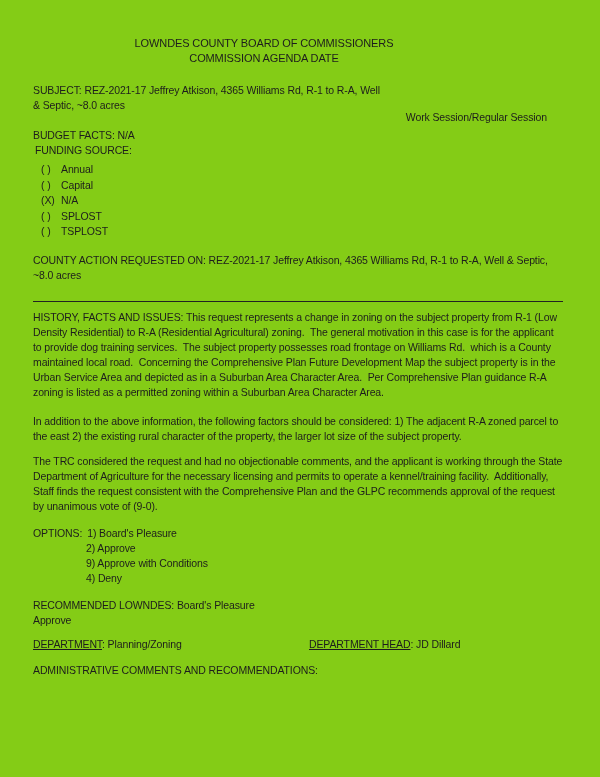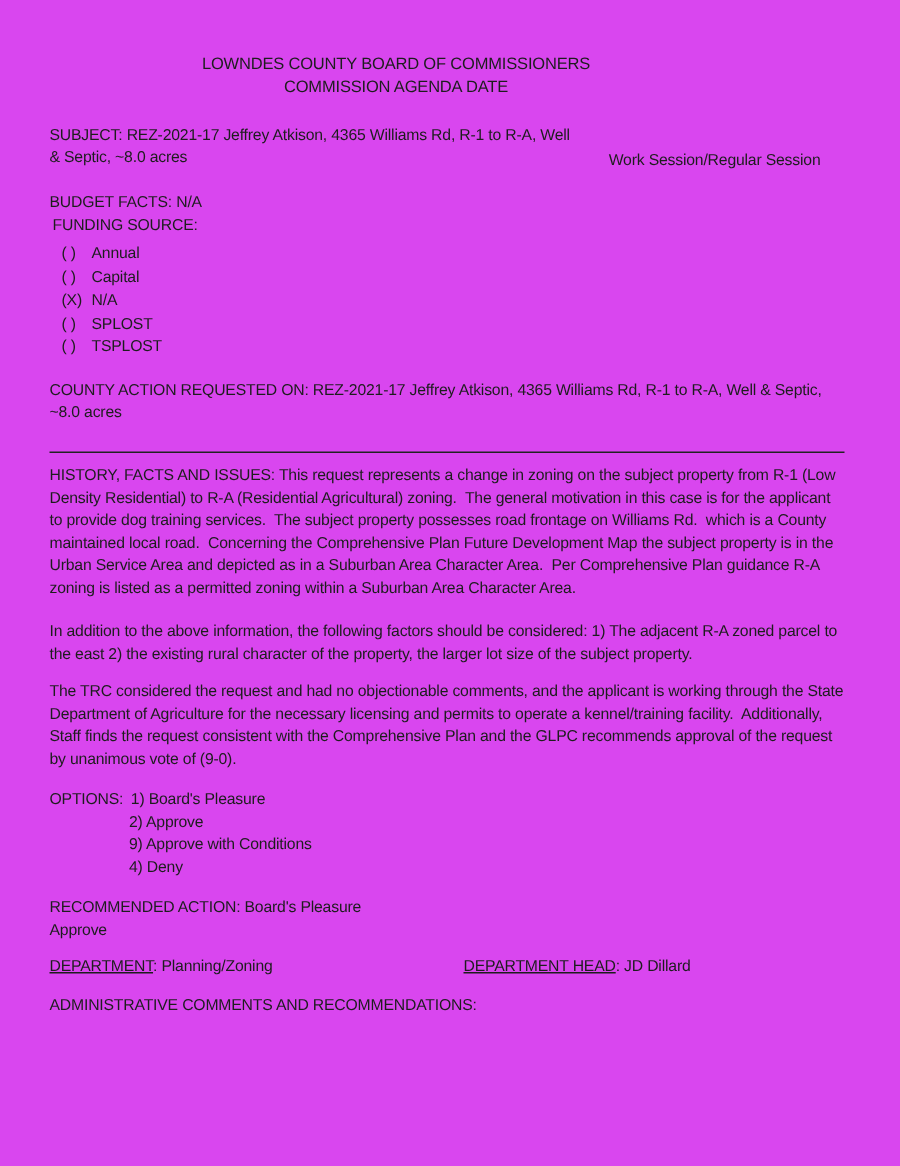--- a/index.html
+++ b/index.html
@@ -2,31 +2,31 @@
 <html><head>
 <meta charset="utf-8">
 <style>
   html, body { margin: 0; padding: 0; background: #fdfdfd; }
   .page {
     position: relative;
     width: 600px;
     height: 777px;
     box-sizing: border-box;
     padding: 36px 37px 0 33px;
-    background: #d946ef;
+    background: #84cc16;
     color: #1d1d1d;
     font-family: "Liberation Sans", sans-serif;
     font-size: 10.5px;
     line-height: 15px;
     letter-spacing: -0.12px;
     overflow: hidden;
   }
   .title-block { width: 462px; text-align: center; font-size: 11px; }
   .subject { margin-top: 17px; white-space: pre-line; max-width: 470px; }
-  .session { position: absolute; top: 100px; right: 53px; margin-left: 36px; }
+  .session { position: absolute; top: 110px; right: 53px; margin-left: 36px; }
   .date-line { margin-top: 5px; }
   .budget { margin-top: 15px; }
   .funding-label { margin-left: 2px; }
   .fund-list { margin-top: 4px; line-height: 15.5px; padding-left: 8px; }
   .fund-item .mark { display: inline-block; width: 20px; }
   .county-action {
     margin-top: 13px;
     padding-bottom: 18px;
     border-bottom: 1.5px solid #222;
     white-space: pre-line;
@@ -94,21 +94,21 @@
   <div class="options-block">
     <div class="opt-first">
       <span>OPTIONS:</span><span class="opt-item">1) Board's Pleasure</span>
     </div>
     <div class="opt-rest">2) Approve</div>
     <div class="opt-rest">9) Approve with Conditions</div>
     <div class="opt-rest">4) Deny</div>
   </div>
 
   <div class="recommended">
-    <div>RECOMMENDED ACTION: Board's Pleasure</div>
+    <div>RECOMMENDED LOWNDES: Board's Pleasure</div>
     <div>Approve</div>
   </div>
 
   <div class="dept-row">
     <div class="dept-left">
       <span class="u">DEPARTMENT</span><span>: Planning/Zoning</span>
     </div>
     <div class="dept-right">
       <span class="u">DEPARTMENT HEAD</span><span>: JD Dillard</span>
     </div>

